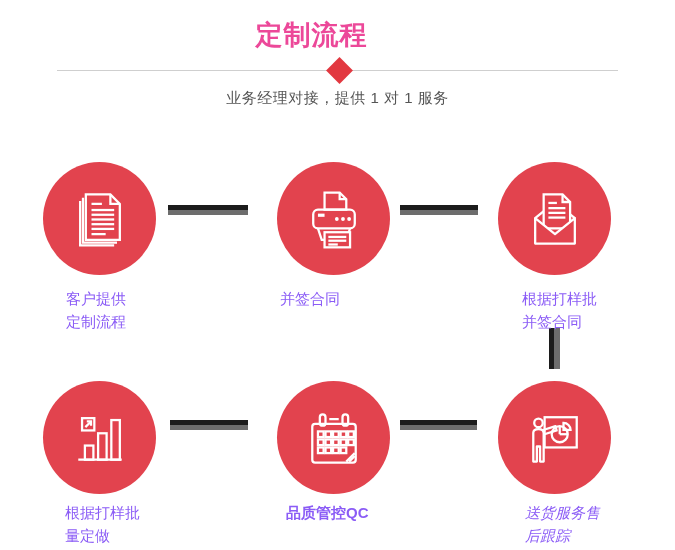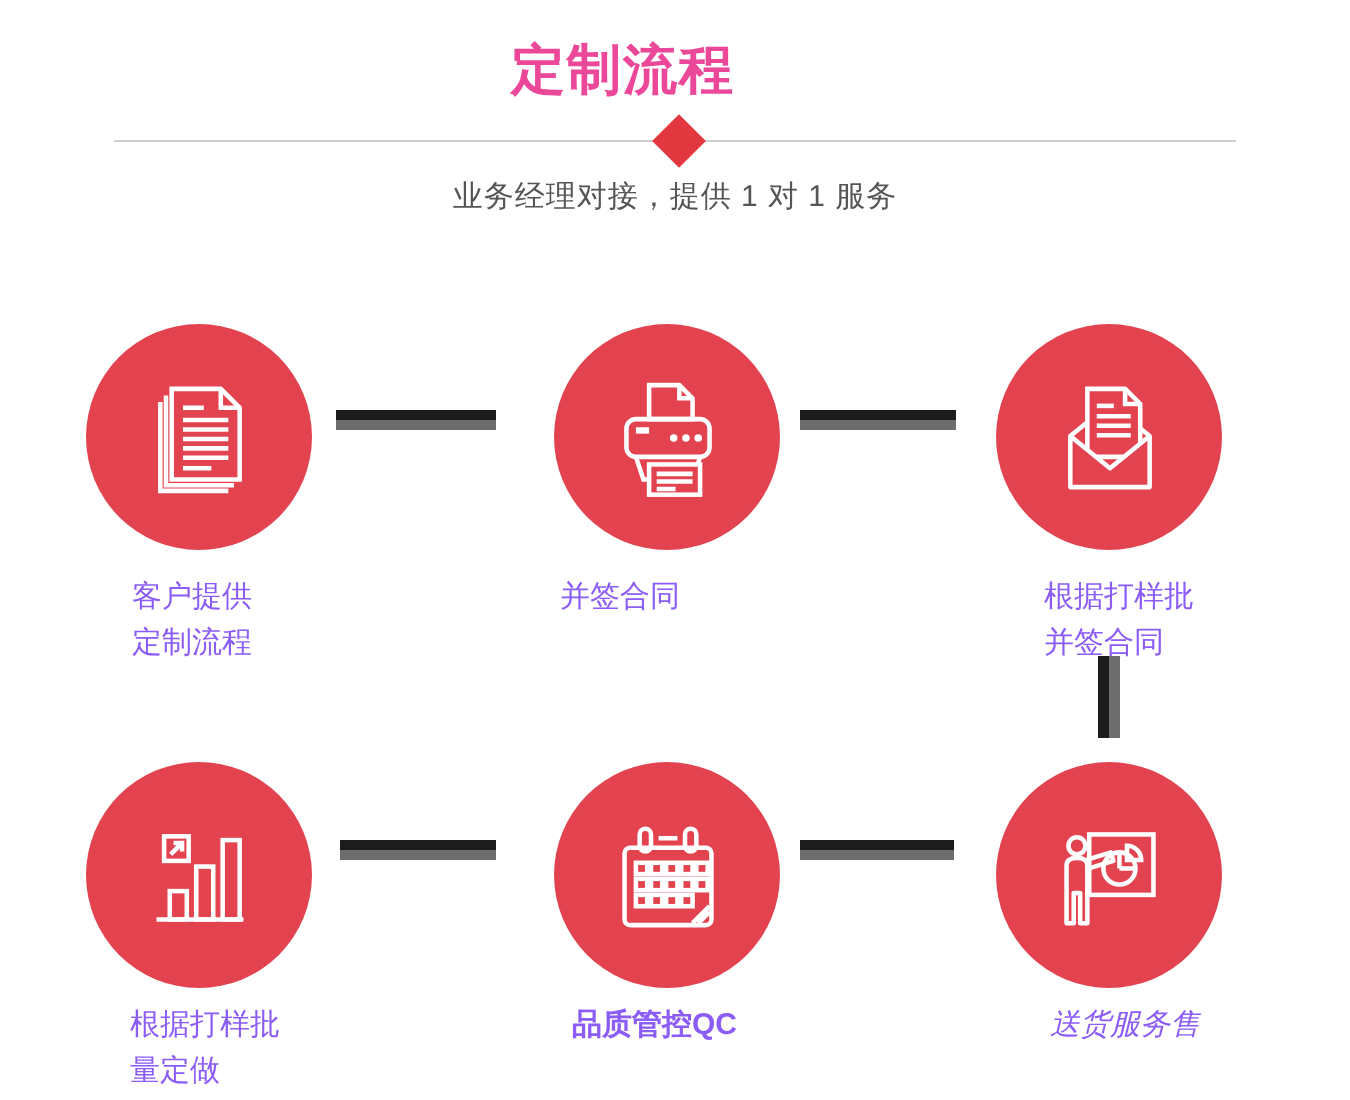--- a/index.html
+++ b/index.html
@@ -192,13 +192,14 @@
 </div>
 <div class="step-label l4">
   <span>根据打样批</span>
   <span>量定做</span>
 </div>
 <div class="step-label l5">
   <span>品质管控QC</span>
 </div>
 <div class="step-label l6">
   <span>送货服务售</span>
+  <span>后跟踪</span>
 </div>
 
 </body></html>

